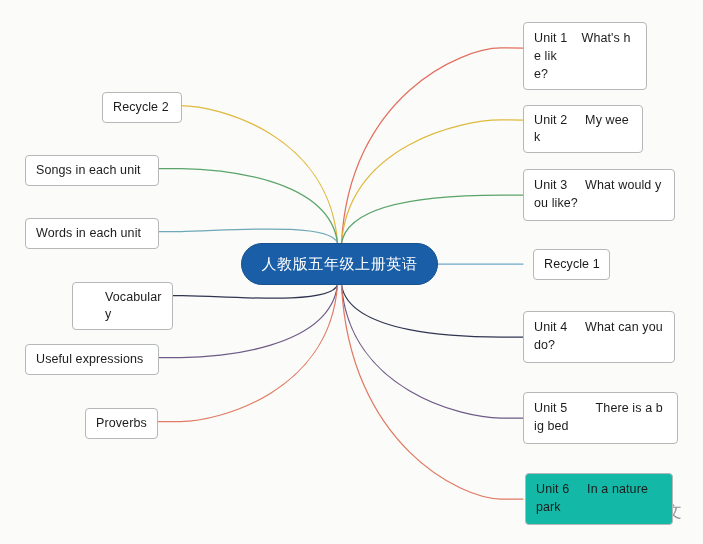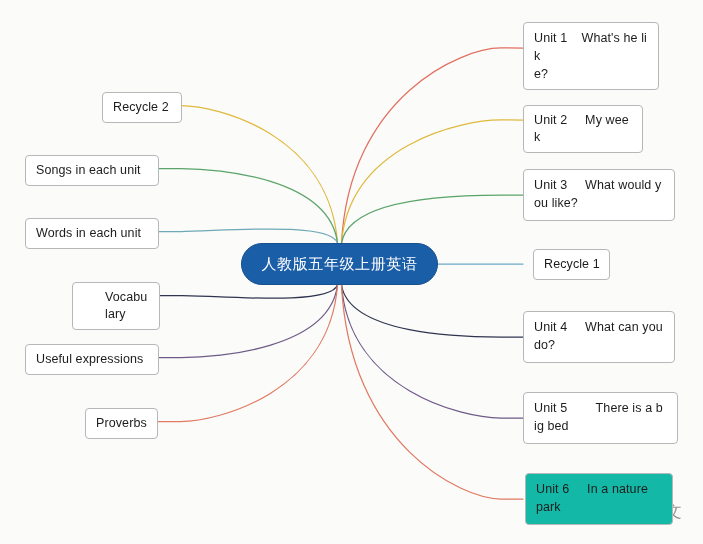--- a/index.html
+++ b/index.html
@@ -104,31 +104,31 @@
       <path d="M4 7 L6 2 L9 6" fill="none" stroke="#6e6e6e" stroke-width="1.1"></path>
       <path d="M19 7 L17 2 L14 6" fill="none" stroke="#6e6e6e" stroke-width="1.1"></path>
       <ellipse cx="11.5" cy="11" rx="8" ry="6.5" fill="none" stroke="#6e6e6e" stroke-width="1.1"></ellipse>
       <circle cx="8.5" cy="10" r="1" fill="#6e6e6e"></circle>
       <circle cx="14.5" cy="10" r="1" fill="#6e6e6e"></circle>
       <path d="M10.5 13 Q11.5 14.2 12.5 13" fill="none" stroke="#6e6e6e" stroke-width="1"></path>
     </svg>
     <span>张小夏教语文</span>
   </div>
 
-<div class="node two-line" style="left: 523px; top: 22px; width: 136px; min-height: 52px; border-color: rgb(180, 184, 184); background: rgb(255, 255, 255); color: rgb(28, 28, 28);"><span>Unit 1    What's he lik
+<div class="node two-line" style="left: 523px; top: 22px; width: 124px; min-height: 52px; border-color: rgb(180, 184, 184); background: rgb(255, 255, 255); color: rgb(28, 28, 28);"><span>Unit 1    What's he lik
 e?</span></div>
     <div class="node" style="left: 523px; top: 105px; width: 120px; min-height: 30px; border-color: rgb(180, 184, 184); background: rgb(255, 255, 255); color: rgb(28, 28, 28);"><span>Unit 2     My week</span></div>
     <div class="node two-line" style="left: 523px; top: 169px; width: 152px; min-height: 52px; border-color: rgb(180, 184, 184); background: rgb(255, 255, 255); color: rgb(28, 28, 28);"><span>Unit 3     What would y
 ou like?</span></div>
     <div class="node" style="left: 523px; top: 249px; width: 77px; min-height: 30px; border-color: rgb(180, 184, 184); background: rgb(255, 255, 255); color: rgb(28, 28, 28); margin-left: 10px;"><span>Recycle 1</span></div>
     <div class="node two-line" style="left: 523px; top: 311px; width: 152px; min-height: 52px; border-color: rgb(180, 184, 184); background: rgb(255, 255, 255); color: rgb(28, 28, 28);"><span>Unit 4     What can you
 do?</span></div>
     <div class="node two-line" style="left: 523px; top: 392px; width: 155px; min-height: 52px; border-color: rgb(180, 184, 184); background: rgb(255, 255, 255); color: rgb(28, 28, 28);"><span>Unit 5        There is a b
 ig bed</span></div>
     <div class="node two-line" style="left: 525px; top: 473px; width: 148px; min-height: 52px; border-color: rgb(180, 184, 184); background: #14b8a6; color: rgb(28, 28, 28);"><span>Unit 6     In a nature
 park</span></div>
     <div class="node" style="left: 78px; top: 92px; width: 80px; min-height: 27px; border-color: rgb(180, 184, 184); background: rgb(255, 255, 255); color: rgb(28, 28, 28); margin-left: 24px;"><span>Recycle 2</span></div>
     <div class="node" style="left: 25px; top: 155px; width: 134px; min-height: 27px; border-color: rgb(180, 184, 184); background: rgb(255, 255, 255); color: rgb(28, 28, 28);"><span>Songs in each unit</span></div>
     <div class="node" style="left: 25px; top: 218px; width: 134px; min-height: 27px; border-color: rgb(180, 184, 184); background: rgb(255, 255, 255); color: rgb(28, 28, 28);"><span>Words in each unit</span></div>
-    <div class="node" style="left: 72px; top: 282px; width: 88px; min-height: 27px; border-color: rgb(180, 184, 184); background: rgb(255, 255, 255); color: rgb(28, 28, 28); padding-left: 32px;"><span>Vocabulary</span></div>
+    <div class="node" style="left: 72px; top: 282px; width: 101px; min-height: 27px; border-color: rgb(180, 184, 184); background: rgb(255, 255, 255); color: rgb(28, 28, 28); padding-left: 32px;"><span>Vocabulary</span></div>
     <div class="node" style="left: 25px; top: 344px; width: 134px; min-height: 27px; border-color: rgb(180, 184, 184); background: rgb(255, 255, 255); color: rgb(28, 28, 28);"><span>Useful expressions</span></div>
     <div class="node" style="left: 85px; top: 408px; width: 73px; min-height: 27px; border-color: rgb(180, 184, 184); background: rgb(255, 255, 255); color: rgb(28, 28, 28);"><span>Proverbs</span></div>
   </div>
 
 </body></html>

